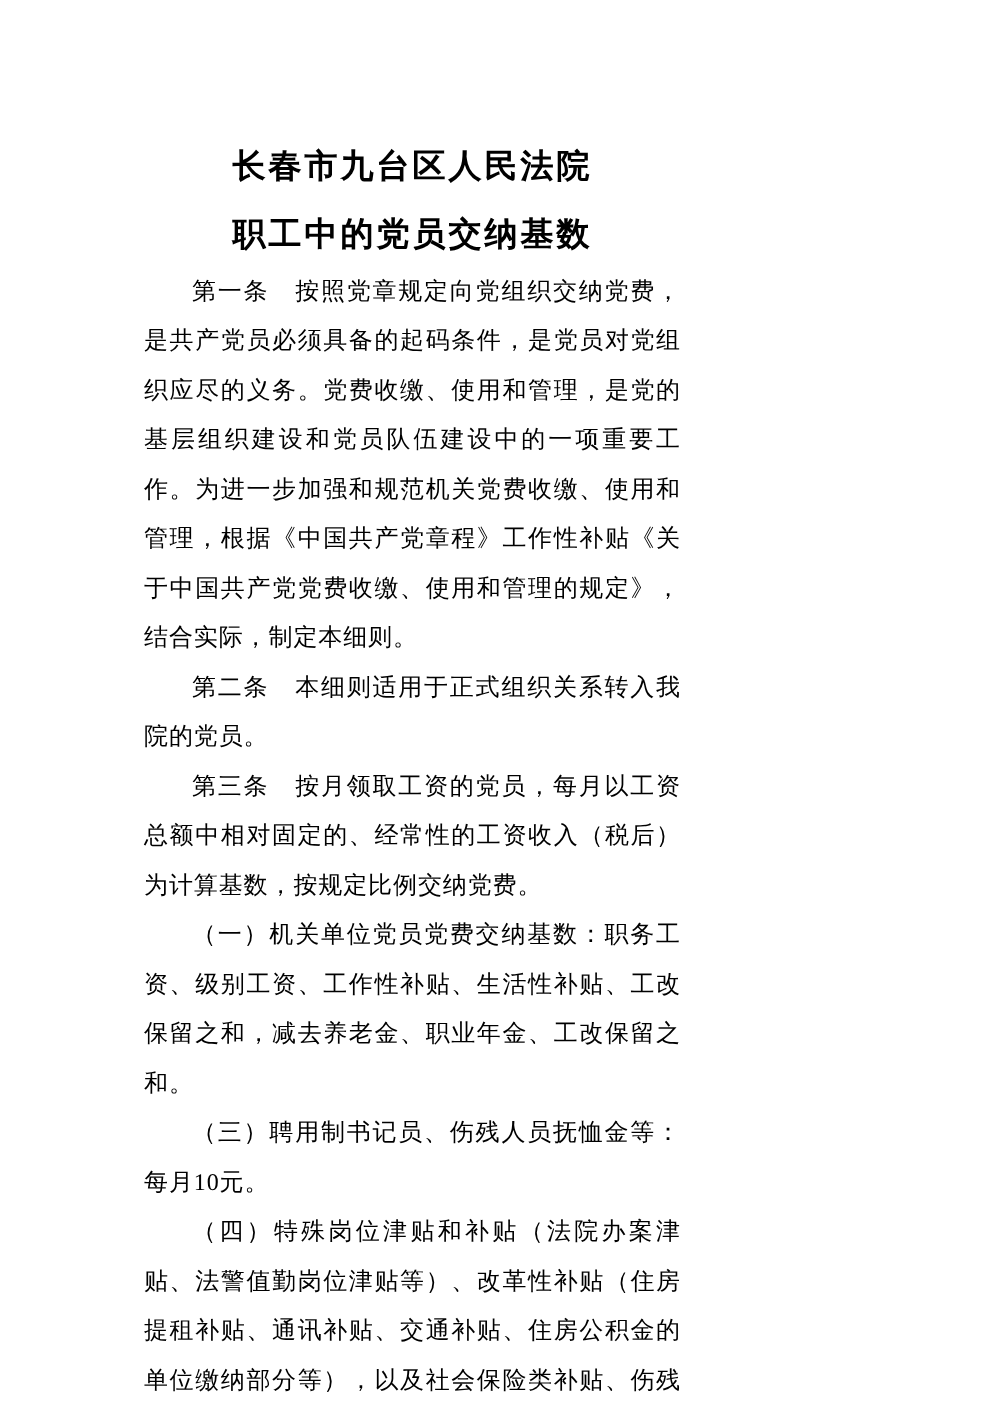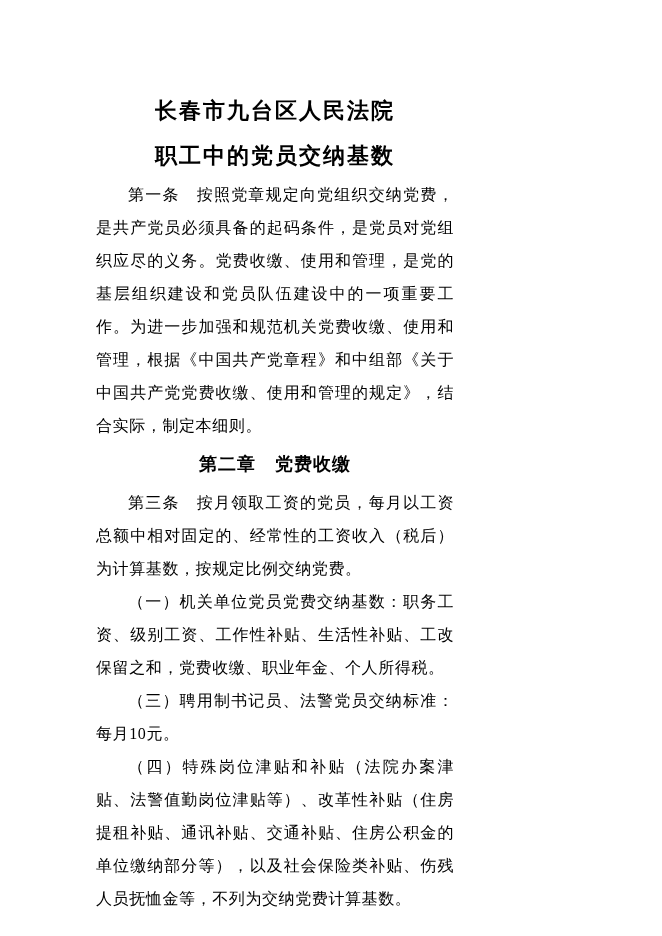--- a/index.html
+++ b/index.html
@@ -43,20 +43,20 @@
     letter-spacing: 0.6px;
   }
 </style>
 </head>
 <body>
 
 <div class="page">
   <div class="doc-title">长春市九台区人民法院</div>
   <div class="doc-title">职工中的党员交纳基数</div>
 
-  <p class="para">第一条　按照党章规定向党组织交纳党费，是共产党员必须具备的起码条件，是党员对党组织应尽的义务。党费收缴、使用和管理，是党的基层组织建设和党员队伍建设中的一项重要工作。为进一步加强和规范机关党费收缴、使用和管理，根据《中国共产党章程》和中组部《关于中国共产党党费收缴、使用和管理的规定》，结合实际，制定本细则。</p>
+  <p class="para">第一条　按照党章规定向党组织交纳党费，是共产党员必须具备的起码条件，是党员对党组织应尽的义务。党费收缴、使用和管理，是党的基层组织建设和党员队伍建设中的一项重要工作。为进一步加强和规范机关党费收缴、使用和管理，根据《中国共产党章程》工作性补贴《关于中国共产党党费收缴、使用和管理的规定》，结合实际，制定本细则。</p>
+  <p class="para">第二条　本细则适用于正式组织关系转入我院的党员。</p>
 
-  <div class="chapter">第二章　党费收缴</div>
   <p class="para">第三条　按月领取工资的党员，每月以工资总额中相对固定的、经常性的工资收入（税后）为计算基数，按规定比例交纳党费。</p>
-  <p class="para">（一）机关单位党员党费交纳基数：职务工资、级别工资、工作性补贴、生活性补贴、工改保留之和，党费收缴、职业年金、个人所得税。</p>
-  <p class="para">（三）聘用制书记员、法警党员交纳标准：每月10元。</p>
+  <p class="para">（一）机关单位党员党费交纳基数：职务工资、级别工资、工作性补贴、生活性补贴、工改保留之和，减去养老金、职业年金、工改保留之和。</p>
+  <p class="para">（三）聘用制书记员、伤残人员抚恤金等：每月10元。</p>
   <p class="para">（四）特殊岗位津贴和补贴（法院办案津贴、法警值勤岗位津贴等）、改革性补贴（住房提租补贴、通讯补贴、交通补贴、住房公积金的单位缴纳部分等），以及社会保险类补贴、伤残人员抚恤金等，不列为交纳党费计算基数。</p>
 </div>
 
 </body></html>

